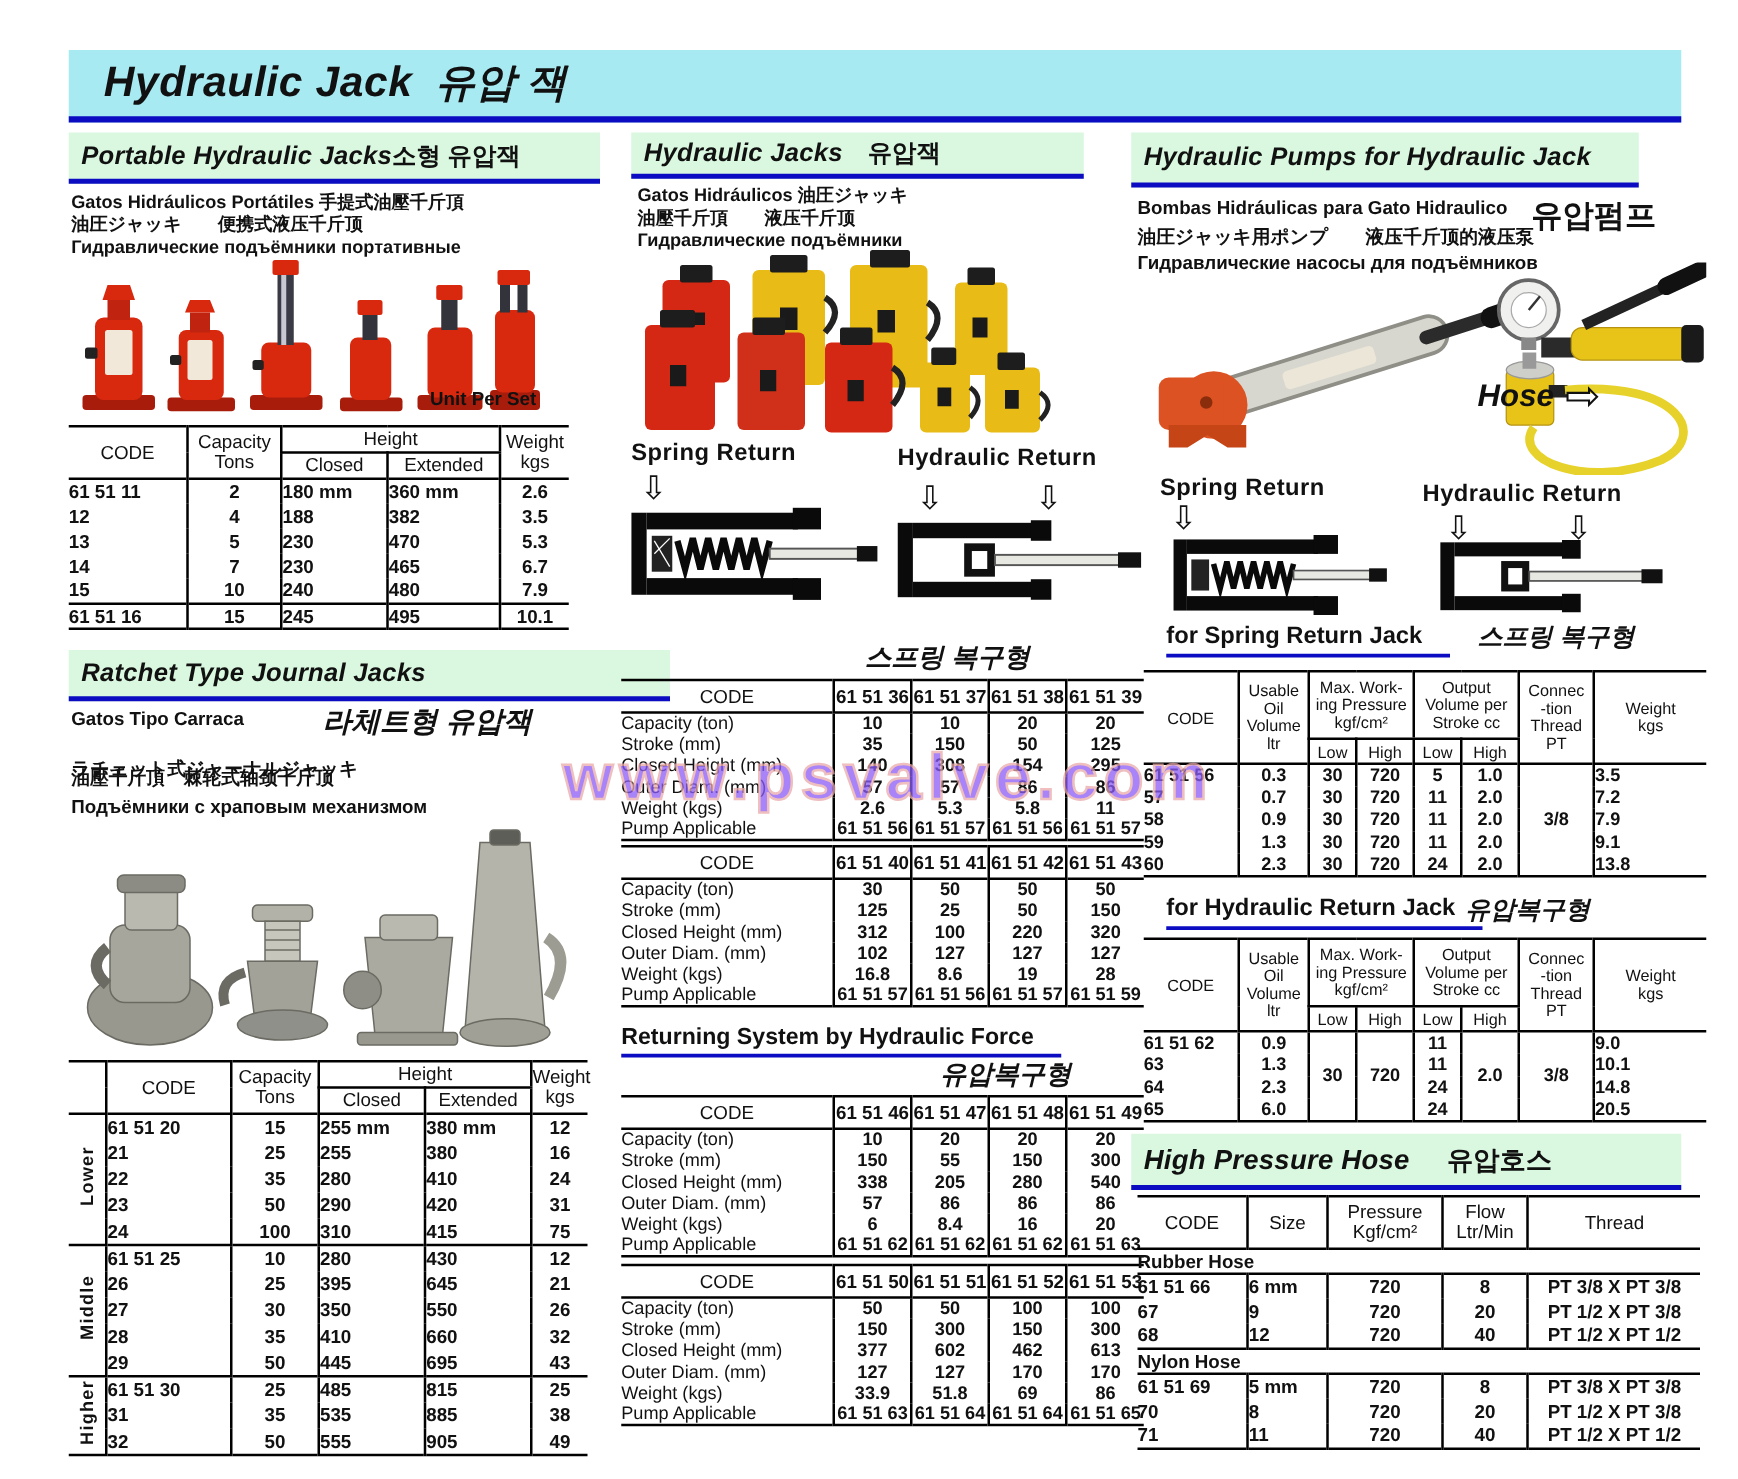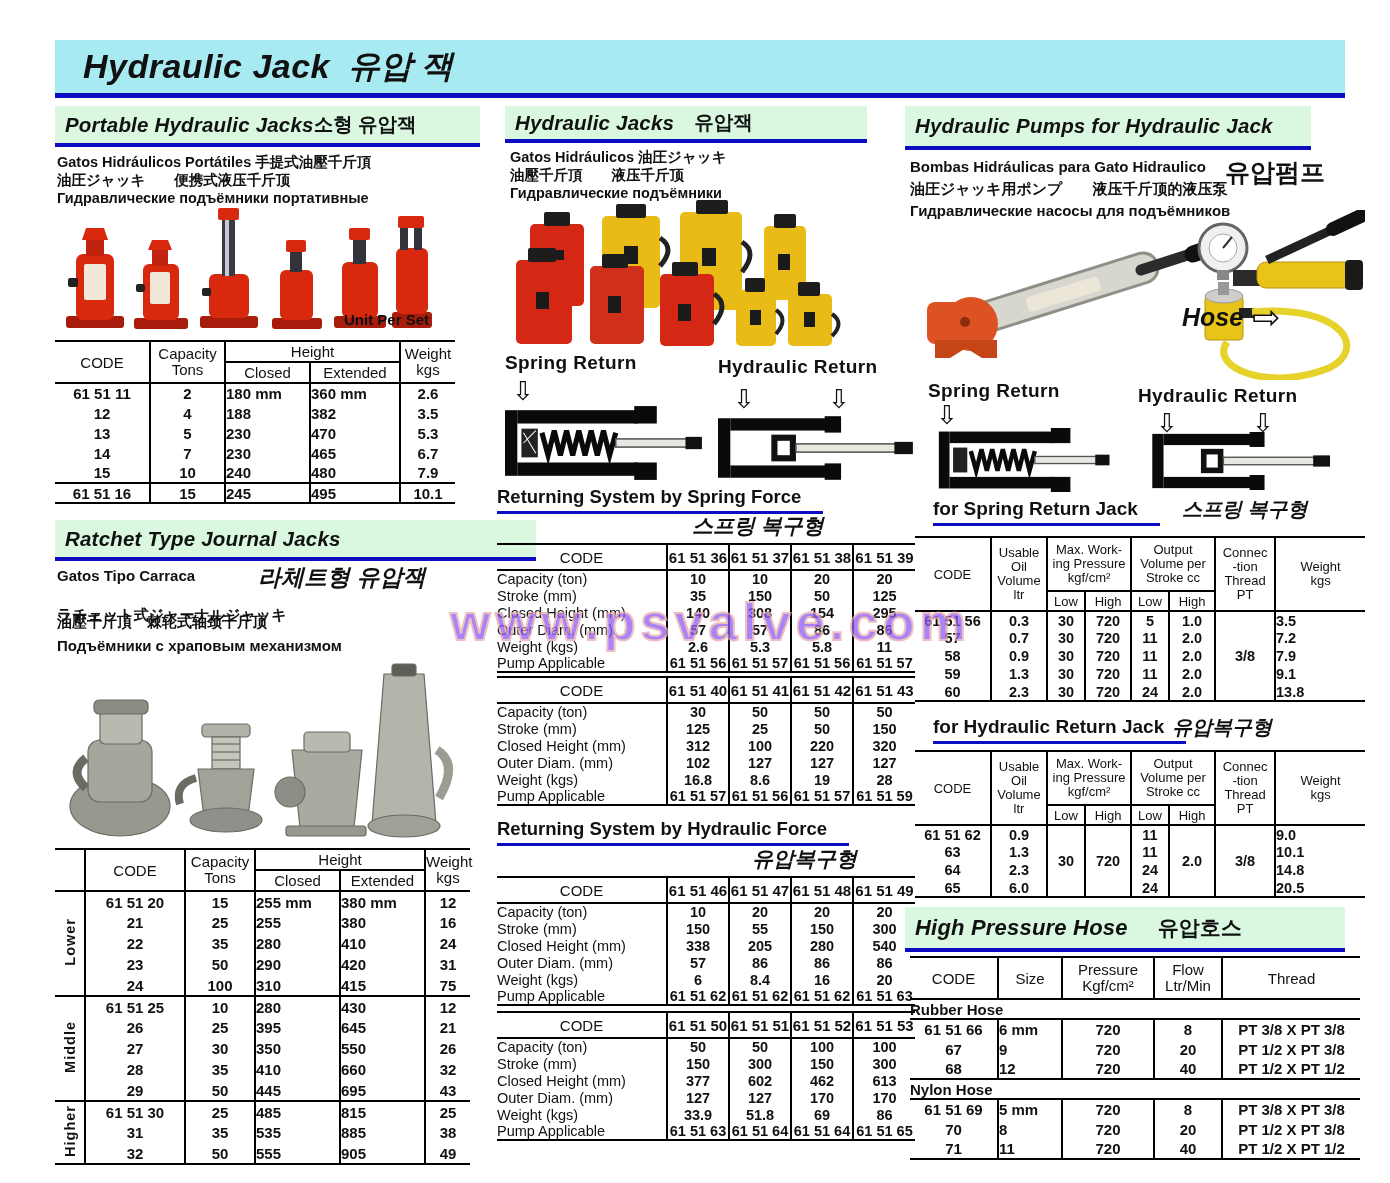--- a/index.html
+++ b/index.html
@@ -30,21 +30,21 @@
   .tbl td,.tbl th{padding:0;vertical-align:middle}
   .tbl tr>*+*{border-left:2px solid #000}
   .tbl thead{border-bottom:2.5px solid #000}
   .tbl tbody.sep{border-top:2.5px solid #000}
   .pre{white-space:pre-line;line-height:1.08}
   .hc{font-weight:normal;text-align:center}
   .hbb{border-bottom:2px solid #000}
   .blx{border-left:2px solid #000 !important}
   .brx{border-right:2px solid #000}
   .ac{text-align:center}
-  .ar{text-align:center;padding-right:16px}
+  .ar{text-align:left;padding-right:16px}
   .al{text-align:left;padding-left:14px}
   .aw{text-align:left;padding-left:26px}
   .asz{text-align:left;padding-left:16px}
   .ath{text-align:center;padding-left:10px}
   .lbl{text-align:left;padding-left:4px;font-weight:normal !important}
 
   .t-left thead tr{height:21px}
   .t-left thead th{font-size:15px}
   .t-left tbody td{height:20px;font-size:15px;font-weight:bold}
   .t-ratchet tbody td{height:21px}
@@ -416,21 +416,20 @@
       <rect x="12" y="2" width="100" height="12" fill="#0a0a0a"></rect>
       <rect x="12" y="48" width="100" height="12" fill="#0a0a0a"></rect>
       <rect x="104" y="0" width="16" height="16" fill="#0a0a0a"></rect>
       <rect x="104" y="46" width="16" height="16" fill="#0a0a0a"></rect>
     <rect x="52" y="18" width="24" height="26" fill="#111"></rect>
       <rect x="58" y="24" width="12" height="14" fill="#fff"></rect>
     <rect x="76" y="27" width="100" height="8" fill="#e8e8e2" stroke="#555" stroke-width="1.5"></rect>
       <rect x="172" y="25" width="18" height="12" fill="#111"></rect>
   </svg>
 
-  <div class="abs h2t" style="left:497px;top:486px"><span class="line">Returning System by Spring Force</span></div>
   <div class="abs koit" style="left:692px;top:512px;font-size:21px">스프링 복구형</div>
 
   <table class="abs tbl t-mid" style="left:497px;top:543px;width:418px">
     <colgroup>
         <col style="width:170px">
         <col style="width:62px">
         <col style="width:62px">
         <col style="width:62px">
         <col style="width:62px">
       </colgroup>

